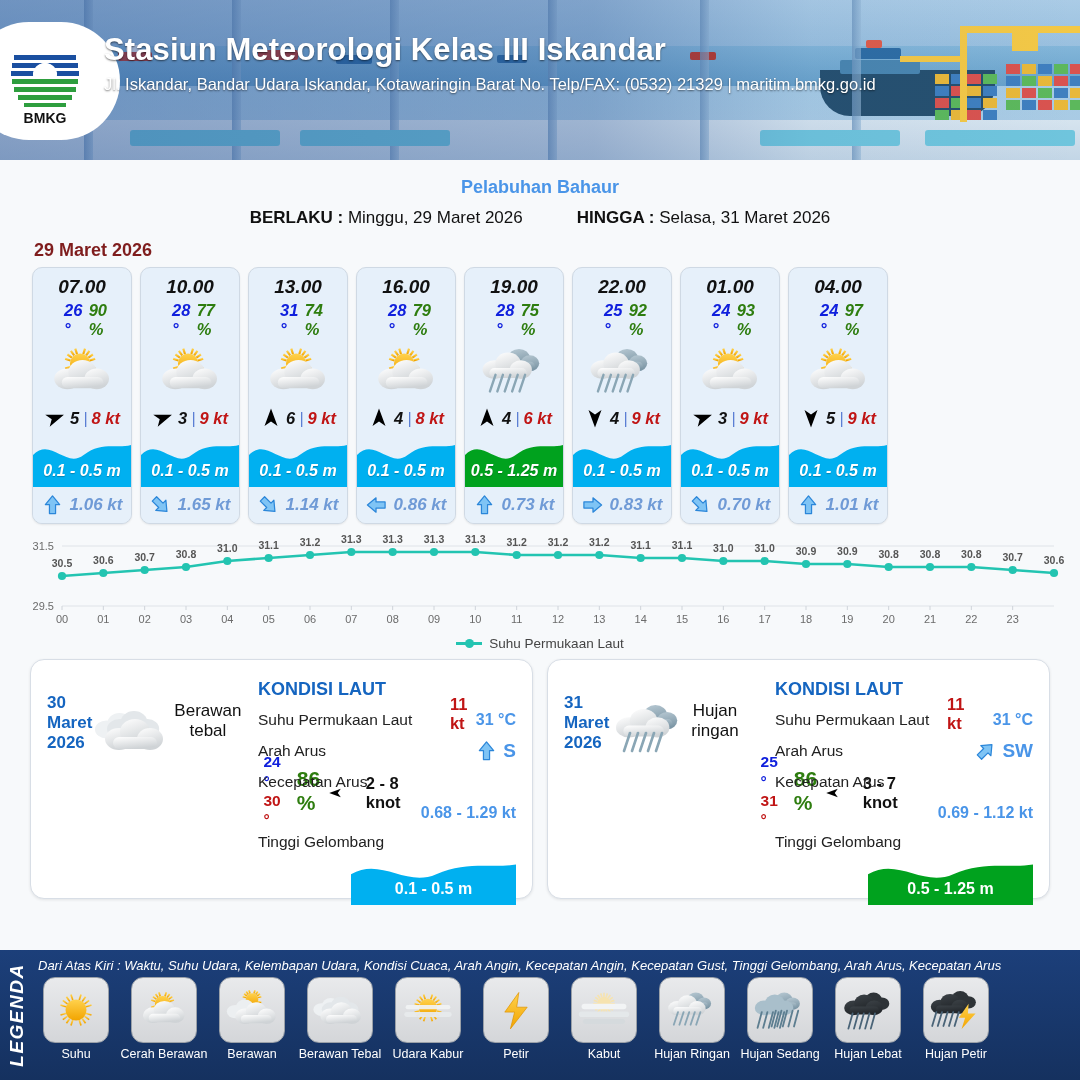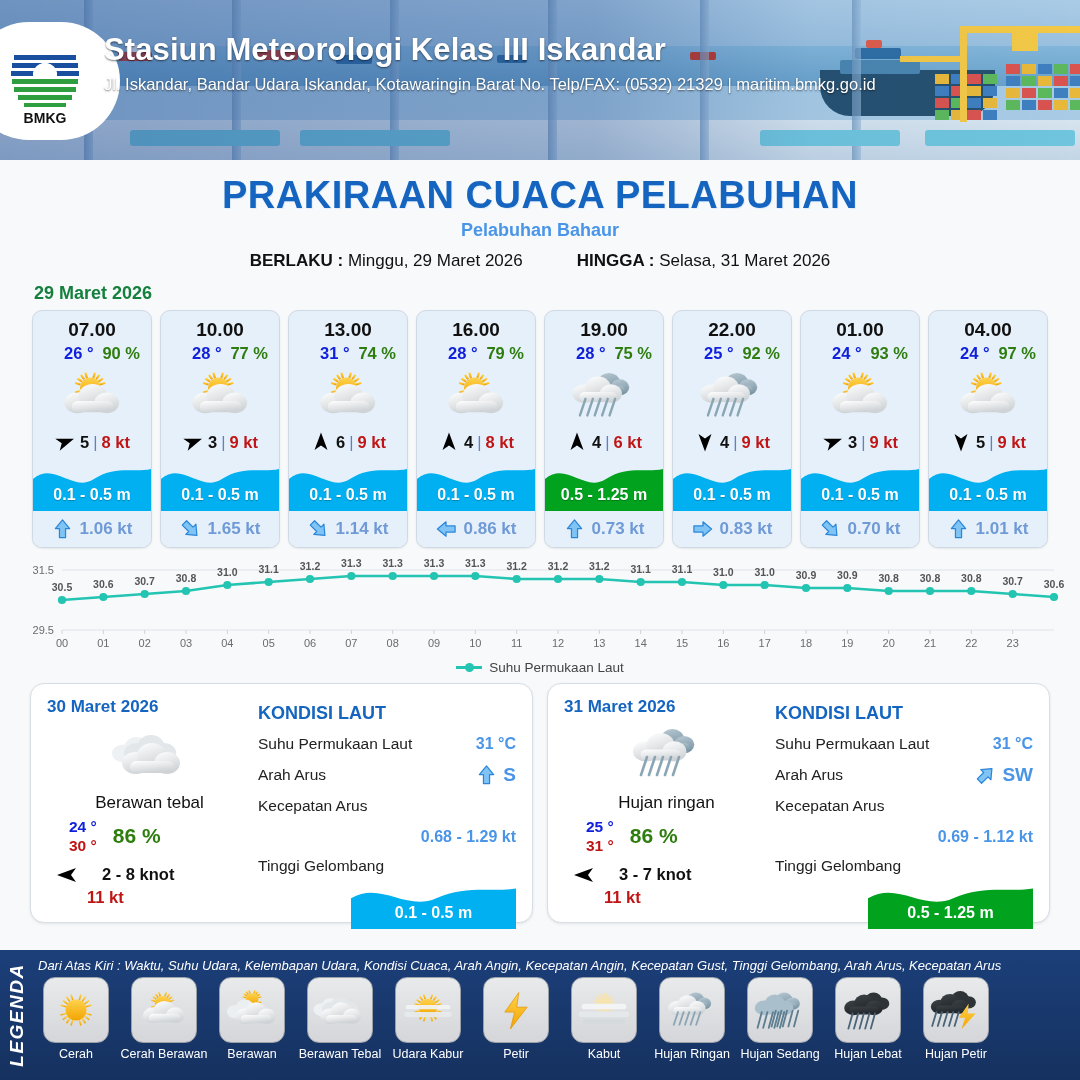--- a/index.html
+++ b/index.html
@@ -78,34 +78,34 @@
   }
   .valid-row {
     margin-top:10px; display:flex; justify-content:center; gap:54px;
     font-size:17px; color:#111;
   }
   .valid-row b { font-weight:bold; }
 
   
   .day-label {
     margin:12px 0 6px 34px;
-    font-size:18px; font-weight:bold; color:#15803d;
+    font-size:18px; font-weight:bold; color:#7f1d1d;
   }
 
   
   .cards {
     display:flex; gap:8px; padding:0 32px;
   }
   .fcard {
-    width:120px; background:#e6f0fa;
+    width:100px; background:#e6f0fa;
     border:1px solid #cfd9e4;
     border-radius:10px;
     overflow:hidden;
     box-shadow:0 1px 2px rgba(0,0,0,.08);
-    display:flex; flex-direction:column;
+    display:flex; flex-direction:column;font-style:italic;
   }
   .fc-time {
     text-align:center; font-size:19px; font-weight:bold; color:#111;
     padding-top:8px;
   }
   .fc-th {
     display:flex; justify-content:space-between; padding:3px 11px 0 11px;
     font-size:16.5px; font-weight:bold;
   }
   .fc-temp { color:#1020dd;margin-left:20px; }
@@ -147,21 +147,21 @@
     border-radius:50%; background:#23c4b1;
   }
 
   
   .daily-row { display:flex; gap:14px; padding:8px 30px 0 30px; }
   .dcard {
     flex:1; background:#fff; border:1px solid #d8dee6; border-radius:14px;
     box-shadow:0 1px 3px rgba(0,0,0,.09);
     height:240px; padding:13px 16px; display:flex; position:relative;
   }
-  .dc-left { width:205px; display:flex; flex-direction:column; }
+  .dc-left { width:205px; display:flex; flex-direction:row;margin-top:20px; }
   .dc-date { font-size:17px; font-weight:bold; color:#1565c0; }
   .dc-icon { height:62px; display:flex; align-items:center; justify-content:center; margin-top:6px; }
   .dc-cond { font-size:17px; color:#111; text-align:center; margin-top:8px; }
   .dc-temps { display:flex; align-items:center; gap:16px; margin-top:4px; padding-left:22px; }
   .dc-tcol { display:flex; flex-direction:column; font-size:15.5px; font-weight:bold; line-height:1.25; }
   .dc-tmin { color:#1020dd; }
   .dc-tmax { color:#c01515; }
   .dc-hum { font-size:21px; font-weight:bold; color:#2e7d0f; }
   .dc-wind { display:flex; align-items:center; gap:23px; margin-top:8px; padding-left:8px;
              font-size:16.5px; font-weight:bold; color:#111; }
@@ -307,21 +307,20 @@
     </svg>
   </div>
 
   <div class="hdr-text">
     <div class="hdr-line2">Stasiun Meteorologi Kelas III Iskandar</div>
     <div class="hdr-line3">Jl. Iskandar, Bandar Udara Iskandar, Kotawaringin Barat No. Telp/FAX: (0532) 21329 | maritim.bmkg.go.id</div>
   </div>
 </div>
 
 <div class="title-wrap">
-  <div class="title-main">PRAKIRAAN CUACA PELABUHAN</div>
   <div class="title-sub">Pelabuhan Bahaur</div>
   <div class="valid-row">
     <div>
       <b>BERLAKU :</b>
       <span>Minggu, 29 Maret 2026</span>
     </div>
     <div>
       <b>HINGGA :</b>
       <span>Selasa, 31 Maret 2026</span>
     </div>
@@ -1297,21 +1296,21 @@
               <line x1="31.183221215612903" y1="18.86474508437579" x2="26.333992884199997" y2="12.190354880782476" stroke="url(#sg_cerah-icon)" stroke-width="2.4"></line>
               <line x1="35.364745084375784" y1="16.734152255572695" x2="32.81535488078247" y2="8.887935996137681" stroke="url(#sg_cerah-icon)" stroke-width="2.4"></line>
               <line x1="40" y1="16" x2="39.99999999999999" y2="7.75" stroke="url(#sg_cerah-icon)" stroke-width="2.4"></line>
               <line x1="44.63525491562421" y1="16.734152255572695" x2="47.18464511921752" y2="8.887935996137678" stroke="url(#sg_cerah-icon)" stroke-width="2.4"></line>
               <line x1="48.8167787843871" y1="18.864745084375787" x2="53.6660071158" y2="12.190354880782468" stroke="url(#sg_cerah-icon)" stroke-width="2.4"></line>
               <line x1="52.13525491562421" y1="22.1832212156129" x2="58.80964511921752" y2="17.333992884199994" stroke="url(#sg_cerah-icon)" stroke-width="2.4"></line>
               <line x1="54.265847744427305" y1="26.364745084375784" x2="62.112064003862315" y2="23.815354880782465" stroke="url(#sg_cerah-icon)" stroke-width="2.4"></line>
               <circle cx="40" cy="31" r="15" fill="url(#sg_cerah-icon)"></circle>
             </svg>
           </div>
-     <div class="leg-label">Cerah</div>
+     <div class="leg-label">Suhu</div>
         </div>
         <div class="leg-item">
           <div class="leg-box">
             <svg width="56" height="50" viewBox="0 0 80 62">
               <defs>
     <linearGradient id="sg_cerah-berawan-icon" x1="0" y1="0" x2="0" y2="1">
       <stop offset="0" stop-color="#ffd24d"></stop>
                   <stop offset="1" stop-color="#f2a400"></stop>
     </linearGradient>
     <linearGradient id="cg_cerah-berawan-icon" x1="0" y1="0" x2="0.4" y2="1">

